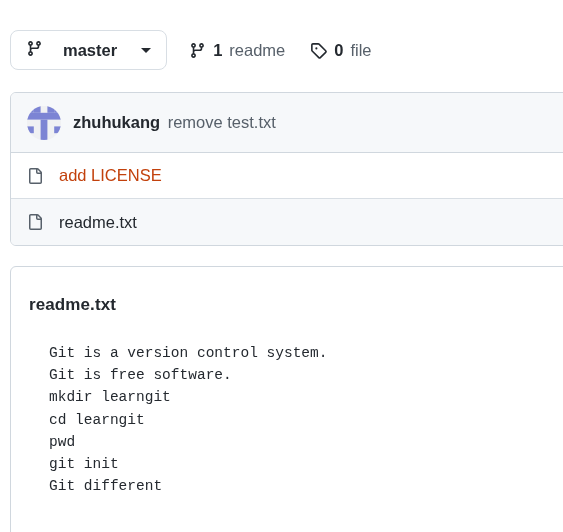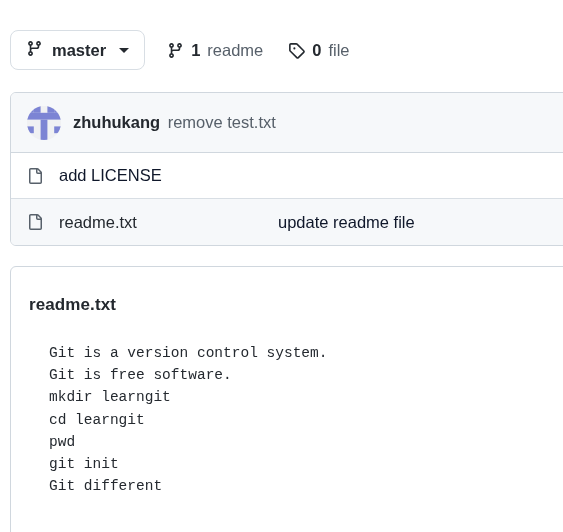--- a/index.html
+++ b/index.html
@@ -29,21 +29,21 @@
     display: flex;
     align-items: center;
     padding: 29px 0 0 10px;
     height: 42px;
     box-sizing: content-box;
   }
 
   .branch-select {
     display: flex;
     align-items: center;
-    gap: 9px;
+    gap: 20px;
     height: 40px;
     padding: 0 15px;
     background: #ffffff;
     border: 1px solid #d8dee4;
     border-radius: 8px;
     font-size: 16.5px;
     font-weight: 600;
     color: #24292f;
     cursor: pointer;
     box-sizing: border-box;
@@ -147,21 +147,21 @@
   .file-name {
     font-size: 16.5px;
     color: #24292f;
     flex: 0 0 219px;
     white-space: nowrap;
     overflow: hidden;
     cursor: pointer;
   }
   .file-commit {
     font-size: 16.5px;
-    color: #0f172a;
+    color: #c2410c;
     white-space: nowrap;
     cursor: pointer;
   }
 
   
   .readmebox {
     position: absolute;
     left: 10px;
     top: 266px;
     width: 580px;           
@@ -262,21 +262,20 @@
       <span class="file-commit">add LICENSE</span>
     </div>
 
     <div class="file-row alt">
       <span class="file-icon">
         <svg width="16" height="16" viewBox="0 0 16 16" fill="currentColor" aria-hidden="true">
           <path d="M2 1.75C2 .784 2.784 0 3.75 0h6.586c.464 0 .909.184 1.237.513l2.914 2.914c.329.328.513.773.513 1.237v9.586A1.75 1.75 0 0 1 13.25 16h-9.5A1.75 1.75 0 0 1 2 14.25Zm1.75-.25a.25.25 0 0 0-.25.25v12.5c0 .138.112.25.25.25h9.5a.25.25 0 0 0 .25-.25V6h-2.75A1.75 1.75 0 0 1 9 4.25V1.5Zm6.75.062V4.25c0 .138.112.25.25.25h2.688l-.011-.013-2.914-2.914-.013-.011Z"></path>
         </svg>
       </span>
       <span class="file-name">readme.txt</span>
-      <span class="file-commit">update readme file</span>
     </div>
 
   </div>
 
   <div class="readmebox">
     <div class="readme-title">readme.txt</div>
     <pre class="readme-code">Git is a version control system.
 Git is free software.
 mkdir learngit
 cd learngit

